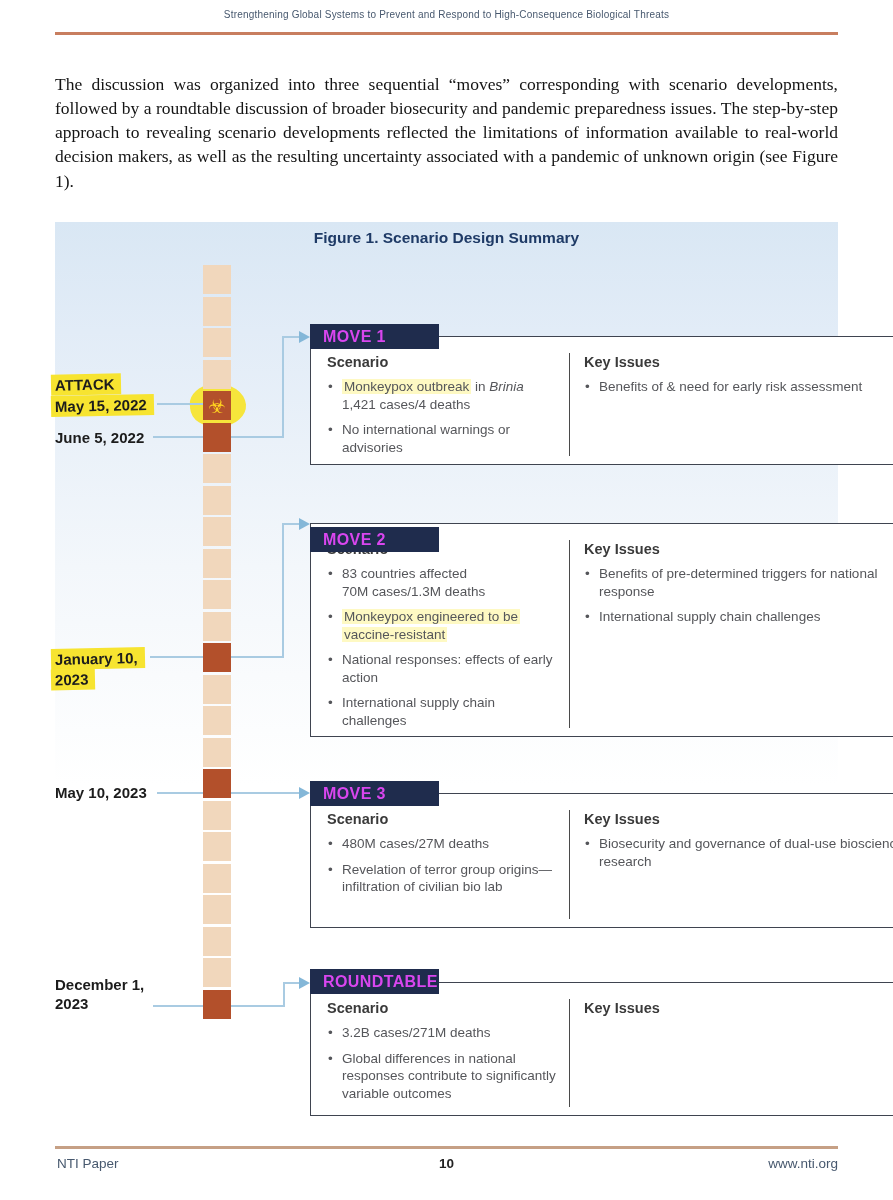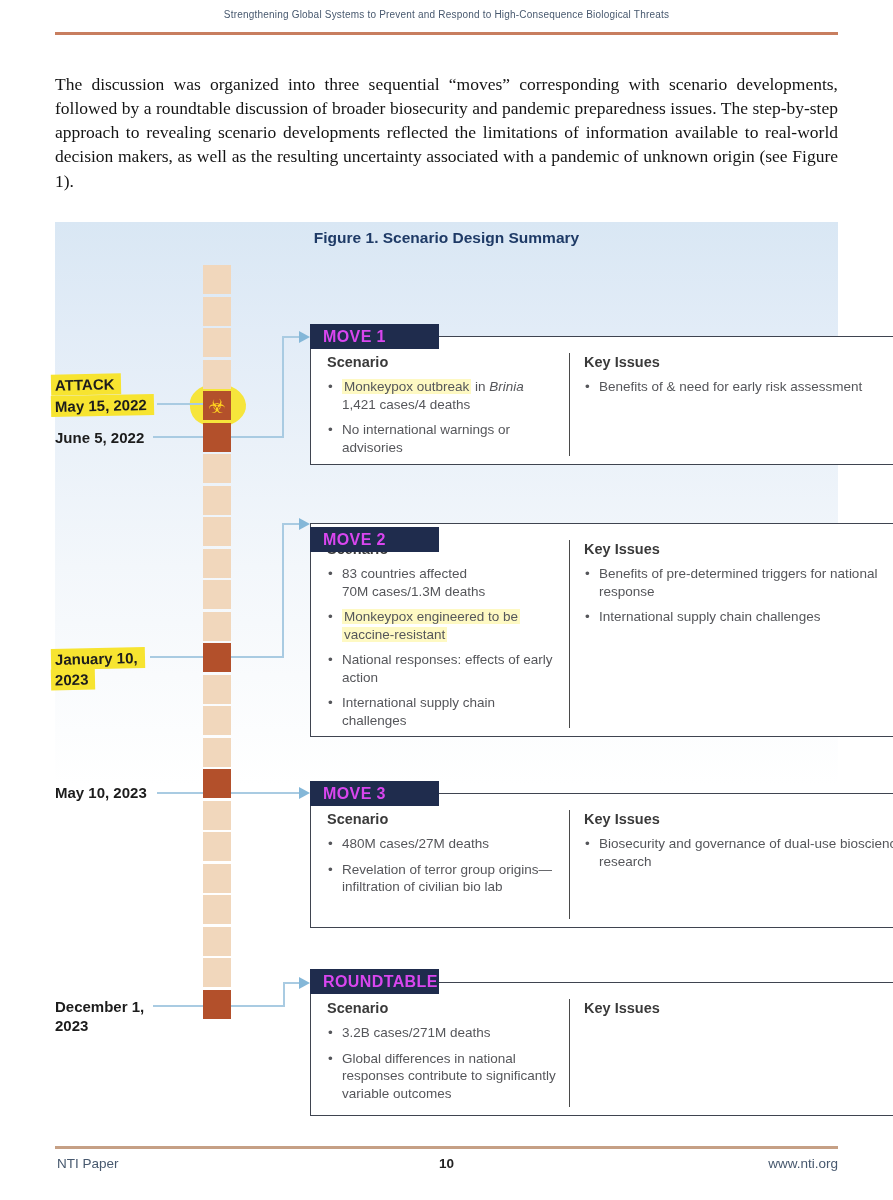--- a/index.html
+++ b/index.html
@@ -118,21 +118,21 @@
     <div class="tl-label" style="top:206px">
       <span class="lline">June 5, 2022</span>
     </div>
     <div class="tl-label" style="top:426px">
       <span class="lline hl-mark">January 10,</span>
       <span class="lline hl-mark">2023</span>
     </div>
     <div class="tl-label" style="top:561px">
       <span class="lline">May 10, 2023</span>
     </div>
-    <div class="tl-label" style="top:775px">
+    <div class="tl-label" style="top:753px">
       <span class="lline">December 1,</span>
       <span class="lline">2023</span>
     </div>
 
     <div class="cline" style="left:102px;top:181px;width:62px;height:2px"></div>
     <div class="cline" style="left:98px;top:214px;width:129px;height:2px"></div>
     <div class="cline" style="left:227px;top:114px;width:2px;height:102px"></div>
     <div class="cline" style="left:227px;top:114px;width:18px;height:2px"></div>
     <div class="arrow" style="left:244px;top:109px"></div>
 

